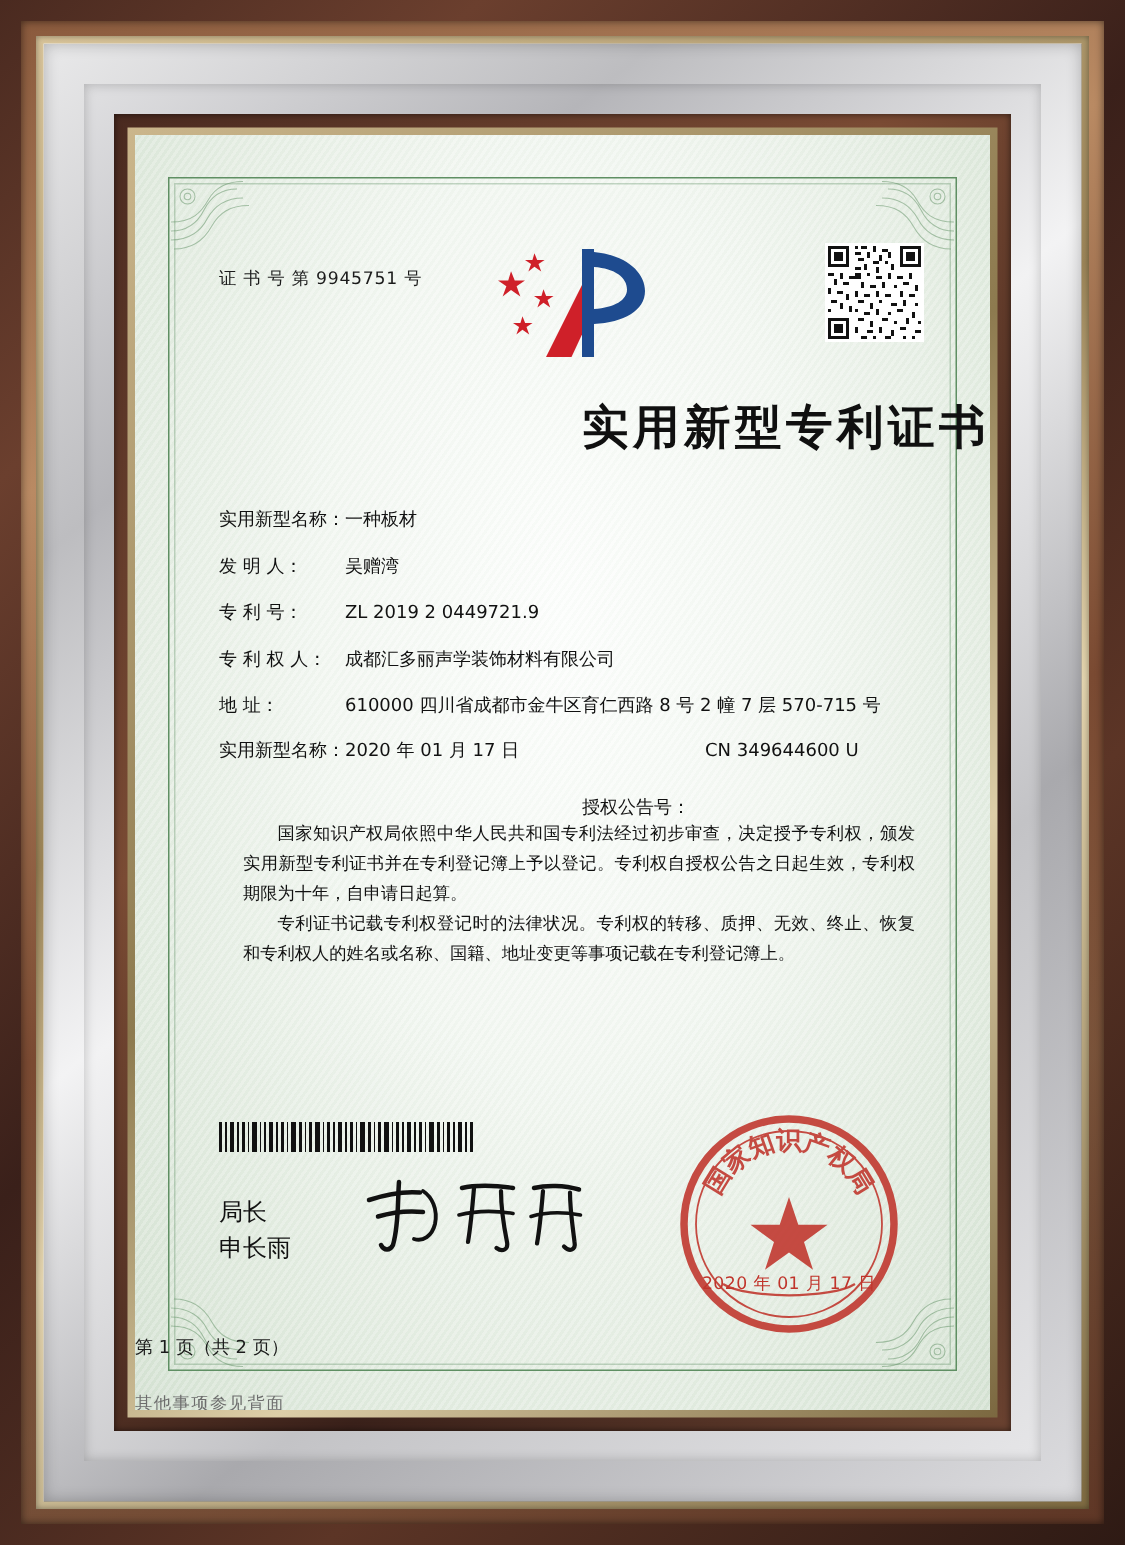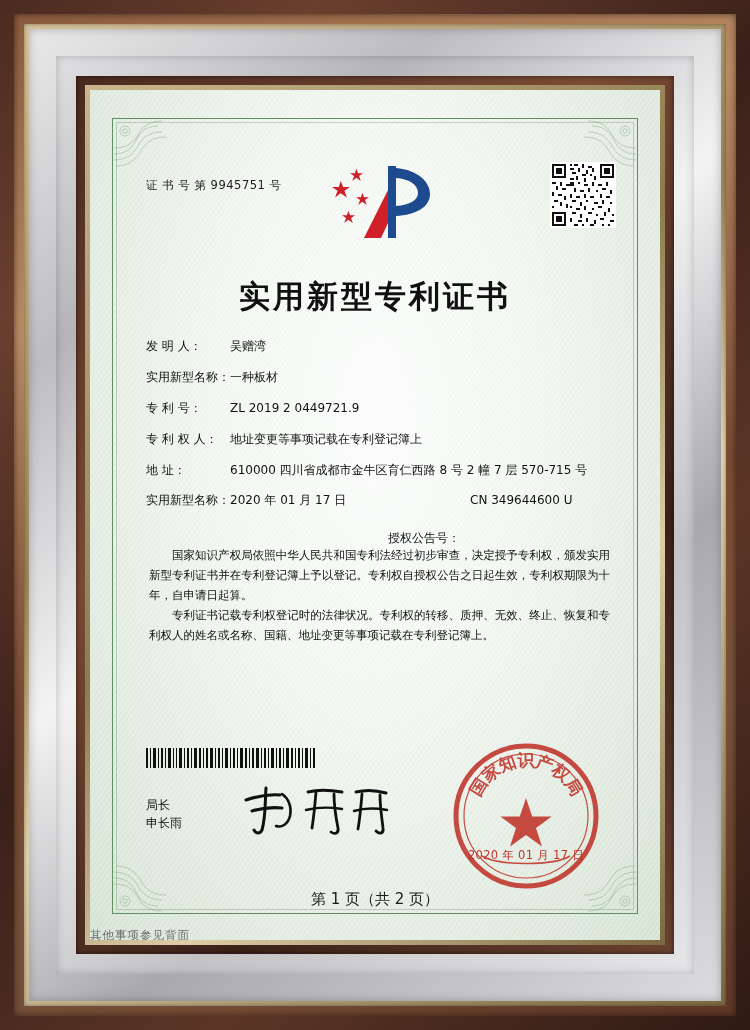--- a/index.html
+++ b/index.html
@@ -125,27 +125,26 @@
 
   .qr {
     position: absolute;
     right: 44px; top: 72px;
     width: 66px; height: 66px;
   }
 
   .title {
     position: absolute;
     left: 0; right: 0; top: 174px;
-    text-align: center;
+    text-align: right;
     font-size: 31px;
     font-weight: bold;
     letter-spacing: 3px;
     color: #101010;
     font-family: "DejaVu Sans", "Liberation Sans", sans-serif;
-    margin-top: 12px;
   }
 
   .fields {
     position: absolute;
     left: 56px; top: 248px;
     right: 52px;
   }
   .field-row {
     display: flex;
     align-items: flex-start;
@@ -178,34 +177,34 @@
 
   .para {
     position: absolute;
     left: 56px; right: 50px; top: 456px;
     font-size: 11.5px;
     color: #111;
     line-height: 1.72;
     text-align: justify;
   }
   .para p {
-    margin: 0 0 1px 3px;
+    margin: 0 0 1px 16px;
     text-indent: 2em;
   }
 
   .barcode {
     position: absolute;
     left: 56px; top: 658px;
     width: 170px; height: 20px;
   }
 
   .director {
     position: absolute;
     left: 56px; top: 706px;
-    font-size: 12px;
+    font-size: 16px;
     color: #111;
     line-height: 1.5;
   }
 
   .signature {
     position: absolute;
     left: 148px; top: 690px;
     width: 160px; height: 60px;
   }
 
@@ -220,22 +219,22 @@
     width: 152px;
     text-align: center;
     font-size: 11.5px;
     color: #c0342b;
     letter-spacing: .3px;
   }
 
   .page-num {
     position: absolute;
     left: 0; right: 0; top: 800px;
-    text-align: center;
-    font-size: 15px;
+    text-align: left;
+    font-size: 12px;
     color: #1a1a1a;
   }
   .footer-note {
     position: absolute;
     left: 0; right: 0; top: 838px;
     text-align: left;
     font-size: 11.5px;
     color: #6d6d6d;
     letter-spacing: 1px;
   }
@@ -397,34 +396,34 @@
             <rect x="20" y="31" width="2" height="1"></rect>
           <rect x="26" y="31" width="1" height="1"></rect>
             <rect x="29" y="31" width="1" height="1"></rect>
         </g>
       </svg>
 
       <div class="title">实用新型专利证书</div>
 
       <div class="fields">
         <div class="field-row">
+          <div class="field-label">实用新型名称：</div>
+          <div class="field-value">一种板材</div>
+        </div>
+        <div class="field-row">
           <div class="field-label">发 明 人：</div>
           <div class="field-value">吴赠湾</div>
-        </div>
-        <div class="field-row">
-          <div class="field-label">实用新型名称：</div>
-          <div class="field-value">一种板材</div>
         </div>
         <div class="field-row">
           <div class="field-label">专 利 号：</div>
           <div class="field-value">ZL 2019 2 0449721.9</div>
         </div>
         <div class="field-row">
           <div class="field-label">专 利 权 人：</div>
-          <div class="field-value">地址变更等事项记载在专利登记簿上</div>
+          <div class="field-value">成都汇多丽声学装饰材料有限公司</div>
         </div>
         <div class="field-row">
           <div class="field-label">地 址：</div>
           <div class="field-value">610000 四川省成都市金牛区育仁西路 8 号 2 幢 7 层 570-715 号</div>
         </div>
         <div class="field-row two">
           <div class="field-label">实用新型名称：</div>
           <div class="field-value">2020 年 01 月 17 日</div>
           <div class="field-label2">授权公告号：</div>
           <div class="field-value">CN 349644600 U</div>

